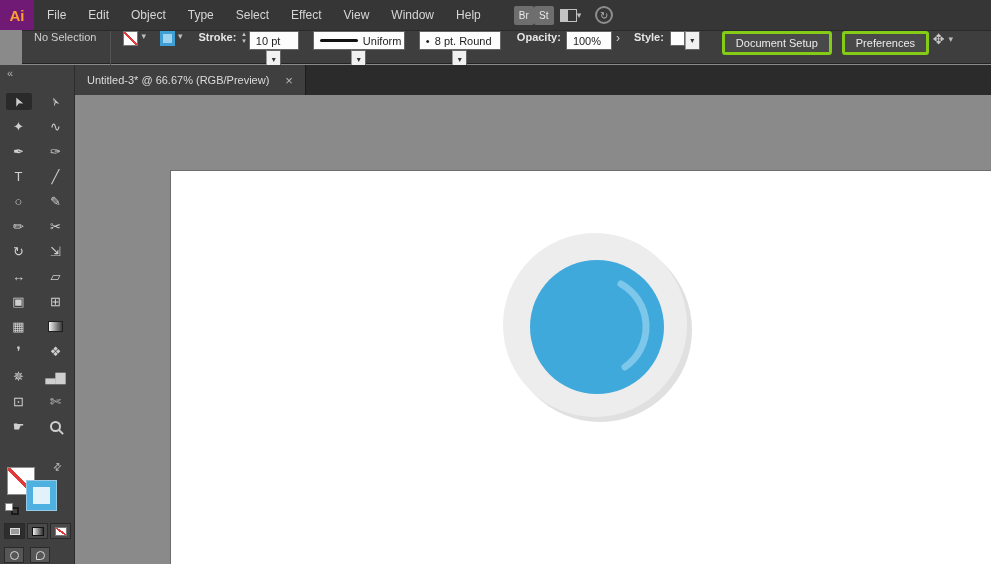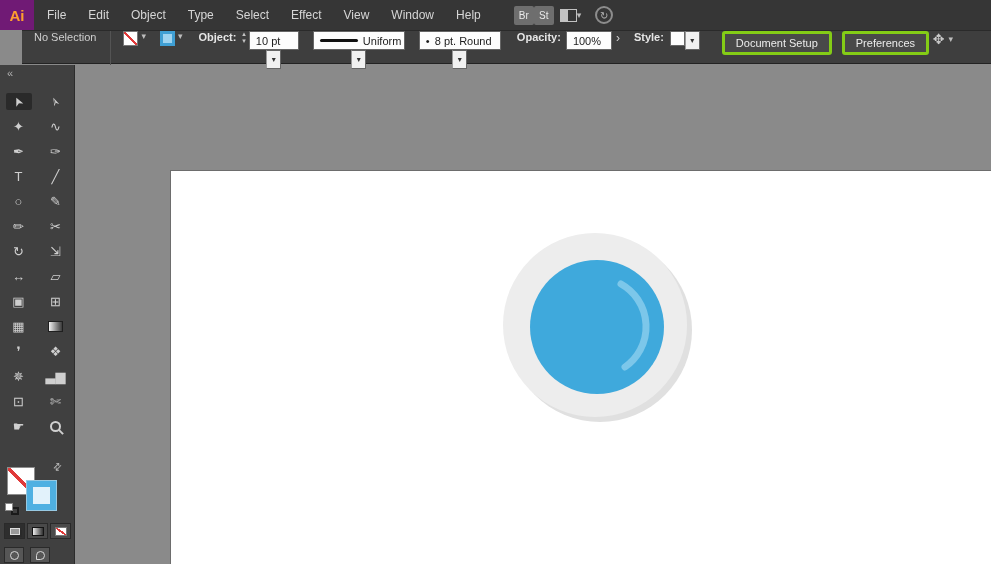--- a/index.html
+++ b/index.html
@@ -137,21 +137,21 @@
   <div class="controlbar">
     <span class="status">No Selection</span>
     <span class="vdiv"></span>
 
     <span class="swatch none-swatch"></span>
     <span class="chev sw-chev">▾</span>
 
     <span class="swatch stroke-swatch"></span>
     <span class="chev sw-chev">▾</span>
 
-    <span class="lbl">Object:</span>
+    <span class="lbl">Stroke:</span>
     <span class="stepper">
       <span>▴</span>
       <span>▾</span>
     </span>
     <span class="fieldgrp">
       <span class="field w52">10 pt</span>
       <span class="ddbtn">▾</span>
     </span>
 
     <span class="fieldgrp" style="margin-left:14px;">
@@ -182,20 +182,26 @@
 
     <button class="btn first">Document Setup</button>
     <button class="btn">Preferences</button>
 
     <span class="transform-wrap">
       <span class="transform-glyph">✥</span>
       <span class="chev">▾</span>
     </span>
   </div>
 
+  <div class="tabbar">
+    <div class="tab">
+      <span>Untitled-3* @ 66.67% (RGB/Preview)</span>
+      <span class="tab-close">×</span>
+    </div>
+  </div>
 
   <div class="toolpanel">
     <span class="collapse">«</span>
 
     <div class="tools">
       <div class="tool active">
           <span class="g rot">➤</span>
         </div>
       <div class="tool">
           <span class="g rot">➢</span>

